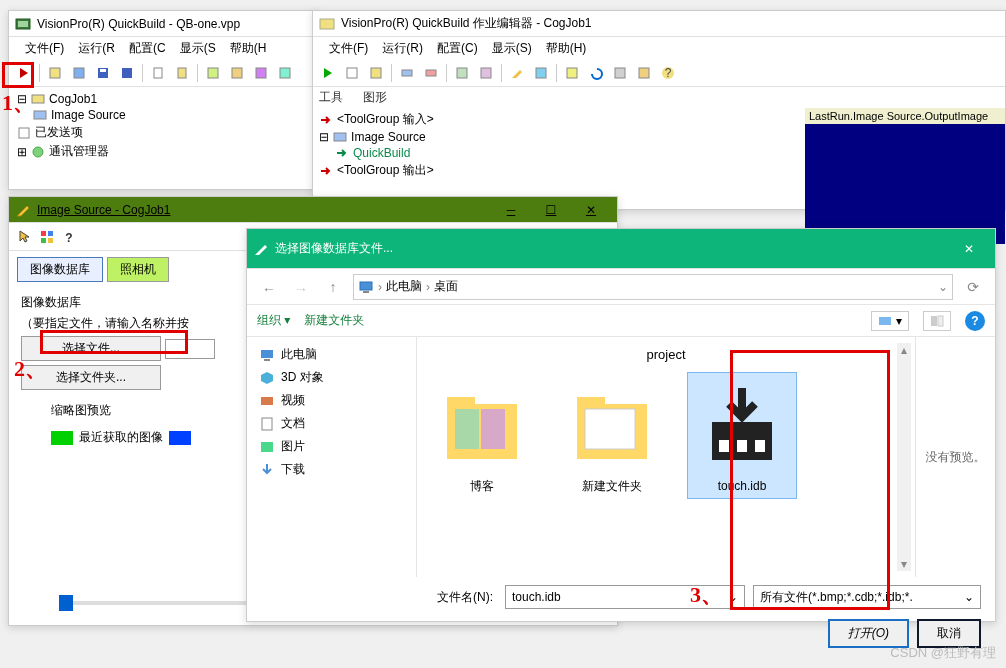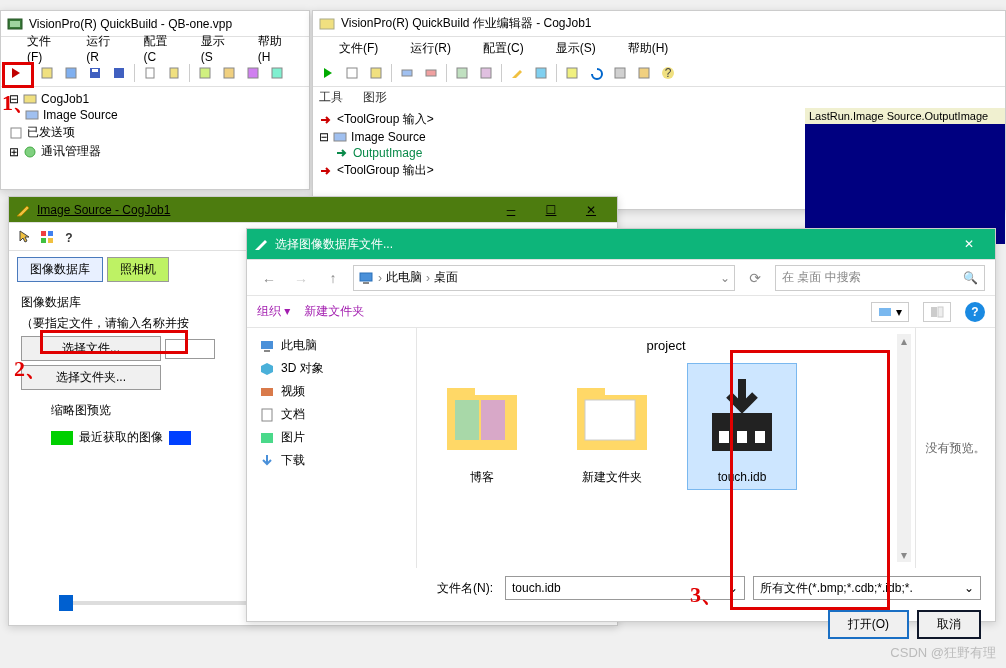--- a/index.html
+++ b/index.html
@@ -3,28 +3,28 @@
 <meta charset="utf-8">
 <style>
 * { box-sizing: border-box; margin: 0; padding: 0; font-family: "Microsoft YaHei", SimSun, sans-serif; font-size: 12px; }
 body { width: 1006px; height: 668px; background: #f0f0f0; position: relative; overflow: hidden; }
 
 .window { position: absolute; background: #fff; border: 1px solid #ccc; box-shadow: 0 2px 8px rgba(0,0,0,0.15); }
 .titlebar { height: 26px; background: #fff; display: flex; align-items: center; padding: 0 6px; border-bottom: 1px solid #e0e0e0; }
 .titlebar .icon { width: 16px; height: 16px; margin-right: 6px; }
 .titlebar .spacer { flex: 1; }
 .title-btn { width: 40px; height: 26px; display: flex; align-items: center; justify-content: center; cursor: pointer; }
-.menubar { height: 22px; display: flex; align-items: center; padding: 0 20px; gap: 20px; }
+.menubar { height: 22px; display: flex; align-items: center; padding: 0 10px; gap: 2px; }
 .menubar span { padding: 2px 6px; cursor: pointer; }
 .toolbar { height: 28px; display: flex; align-items: center; padding: 2px 4px; gap: 2px; border-bottom: 1px solid #e0e0e0; }
 .toolbar .btn { width: 22px; height: 22px; display: flex; align-items: center; justify-content: center; cursor: pointer; border: 1px solid transparent; }
 .toolbar .sep { width: 1px; height: 18px; background: #ccc; margin: 0 2px; }
 
 
-#win-main { left: 0; top: 10px; width: 310px; height: 180px; }
+#win-main { left: 8px; top: 10px; width: 310px; height: 180px; }
 #win-main .tree { padding: 4px 8px; }
 .tree-item { display: flex; align-items: center; padding: 1px 0; gap: 4px; }
 .tree-item .ticon { width: 14px; height: 14px; }
 .indent1 { padding-left: 16px; }
 
 
 #win-job { left: 312px; top: 10px; width: 694px; height: 200px; }
 #win-job .body { display: flex; }
 #win-job .left { flex: 1; padding: 2px 6px; }
 #win-job .right { width: 200px; background: #000080; height: 120px; }
@@ -43,47 +43,47 @@
 .wide-btn { width: 140px; padding: 3px 12px; border: 1px solid #999; background: #f0f0f0; text-align: center; cursor: pointer; margin: 2px 0; }
 .text-input { border: 1px solid #999; padding: 2px 4px; width: 50px; height: 20px; }
 .preview-row { display: flex; align-items: center; gap: 6px; margin-top: 8px; }
 .swatch-green { width: 22px; height: 14px; background: #00d000; }
 .swatch-blue { width: 22px; height: 14px; background: #0040ff; }
 .slider-track { position: absolute; left: 50px; bottom: 20px; width: 520px; height: 4px; background: #ddd; }
 .slider-thumb { position: absolute; left: 50px; bottom: 14px; width: 14px; height: 16px; background: #0060d0; }
 
 
 #win-file { left: 246px; top: 228px; width: 750px; height: 394px; }
-#win-file .titlebar { background: #0db57a; color: #fff; height: 31px; }
+#win-file .titlebar { background: #0db57a; color: #fff; height: 40px; }
 #win-file .titlebar .close-x { color: #fff; }
 #win-file .nav-row { height: 36px; display: flex; align-items: center; padding: 4px 10px; gap: 8px; border-bottom: 1px solid #e5e5e5; }
 .nav-arrow { width: 24px; height: 24px; display: flex; align-items: center; justify-content: center; cursor: pointer; color: #888; font-size: 14px; }
 .breadcrumb { flex: 1; display: flex; align-items: center; border: 1px solid #ccc; height: 26px; padding: 0 4px; gap: 4px; }
 .breadcrumb .sep { color: #888; }
 .search-box { width: 210px; height: 26px; border: 1px solid #ccc; padding: 0 6px; display: flex; align-items: center; gap: 6px; color: #888; }
 #win-file .toolbar-row { height: 32px; display: flex; align-items: center; padding: 4px 10px; gap: 14px; border-bottom: 1px solid #e5e5e5; }
-.link-btn { color: #a21caf; cursor: pointer; }
+.link-btn { color: #15803d; cursor: pointer; }
 .help-circle { width: 20px; height: 20px; border-radius: 50%; background: #1a8ae2; color: #fff; display: flex; align-items: center; justify-content: center; font-weight: bold; }
 #win-file .body { display: flex; height: 240px; }
 #win-file .sidebar { width: 170px; border-right: 1px solid #e5e5e5; padding: 6px 4px; }
 .side-item { display: flex; align-items: center; gap: 6px; padding: 3px 8px; cursor: pointer; }
 .side-item .sicon { width: 16px; height: 16px; }
 #win-file .files { flex: 1; padding: 6px 10px; position: relative; }
 .files-header { text-align: center; padding: 4px 0 10px; font-size: 13px; }
 .file-grid { display: flex; gap: 20px; }
 .file-item { width: 110px; text-align: center; cursor: pointer; padding: 4px; }
 .file-item.selected { background: #cde6ff; border: 1px solid #7ab8ef; }
 .file-thumb { width: 96px; height: 96px; margin: 0 auto 6px; display: flex; align-items: center; justify-content: center; }
 #win-file .preview-pane { width: 80px; border-left: 1px solid #e5e5e5; display: flex; align-items: center; justify-content: center; color: #666; padding: 8px; text-align: center; }
 #win-file .footer { padding: 8px 14px; }
 .footer-row { display: flex; align-items: center; gap: 8px; margin-bottom: 10px; justify-content: flex-end; }
 .fn-label { margin-right: 4px; }
 .combo { border: 1px solid #999; padding: 3px 6px; height: 24px; display: flex; align-items: center; justify-content: space-between; }
 .dlg-btn { padding: 4px 18px; border: 2px solid #0f172a; background: #f0f0f0; cursor: pointer; }
-.dlg-btn.primary { border: 2px solid #1a6fc4; }
+.dlg-btn.primary { border: 2px solid #1a6fc4; font-style: italic; }
 
 
 .anno { position: absolute; border: 3px solid #e00000; pointer-events: none; }
 .anno-num { position: absolute; color: #e00000; font-size: 22px; font-weight: bold; font-family: "SimSun"; }
 .watermark { position: absolute; right: 10px; bottom: 6px; color: #bbb; font-size: 13px; }
 
 svg { display: block; }
 </style>
 </head>
 <body>
@@ -301,21 +301,21 @@
         <span>⊟</span>
         <svg class="ticon" viewBox="0 0 14 14">
             <rect x="1" y="3" width="12" height="8" fill="#a0c0f0" stroke="#888"></rect>
           </svg>
         <span>Image Source</span>
       </div>
       <div class="tree-item indent1" style="color:#0a8a4a;">
         <svg class="ticon" viewBox="0 0 14 14">
             <path d="M2 7 L10 7 M7 4 L10 7 L7 10" stroke="#0a8a4a" stroke-width="2" fill="none"></path>
           </svg>
-        <span>OutputImage</span>
+        <span>QuickBuild</span>
       </div>
       <div class="tree-item">
         <svg class="ticon" viewBox="0 0 14 14">
             <path d="M2 7 L10 7 M7 4 L10 7 L7 10" stroke="#c00" stroke-width="2" fill="none"></path>
           </svg>
         <span>&lt;ToolGroup 输出&gt;</span>
       </div>
     </div>
     <div style="flex:0 0 200px;">
       <div class="output-label">LastRun.Image Source.OutputImage</div>
@@ -399,25 +399,20 @@
           <rect x="5" y="12" width="6" height="2" fill="#888"></rect>
         </svg>
       <span class="sep">›</span>
       <span>此电脑</span>
       <span class="sep">›</span>
       <span>桌面</span>
       <div style="flex:1"></div>
       <span style="color:#888;">⌄</span>
     </div>
     <div class="nav-arrow">⟳</div>
-    <div class="search-box">
-      <span>在 桌面 中搜索</span>
-      <div style="flex:1"></div>
-      <span>🔍</span>
-    </div>
   </div>
   <div class="toolbar-row">
     <span class="link-btn"><span>组织</span> ▾</span>
     <span class="link-btn">新建文件夹</span>
     <div style="flex:1"></div>
     <div style="border:1px solid #ccc;padding:2px 6px;display:flex;align-items:center;gap:4px;">
       <svg width="14" height="14">
           <rect x="1" y="3" width="12" height="8" fill="#7ab8ef"></rect>
         </svg>▾
     </div>

